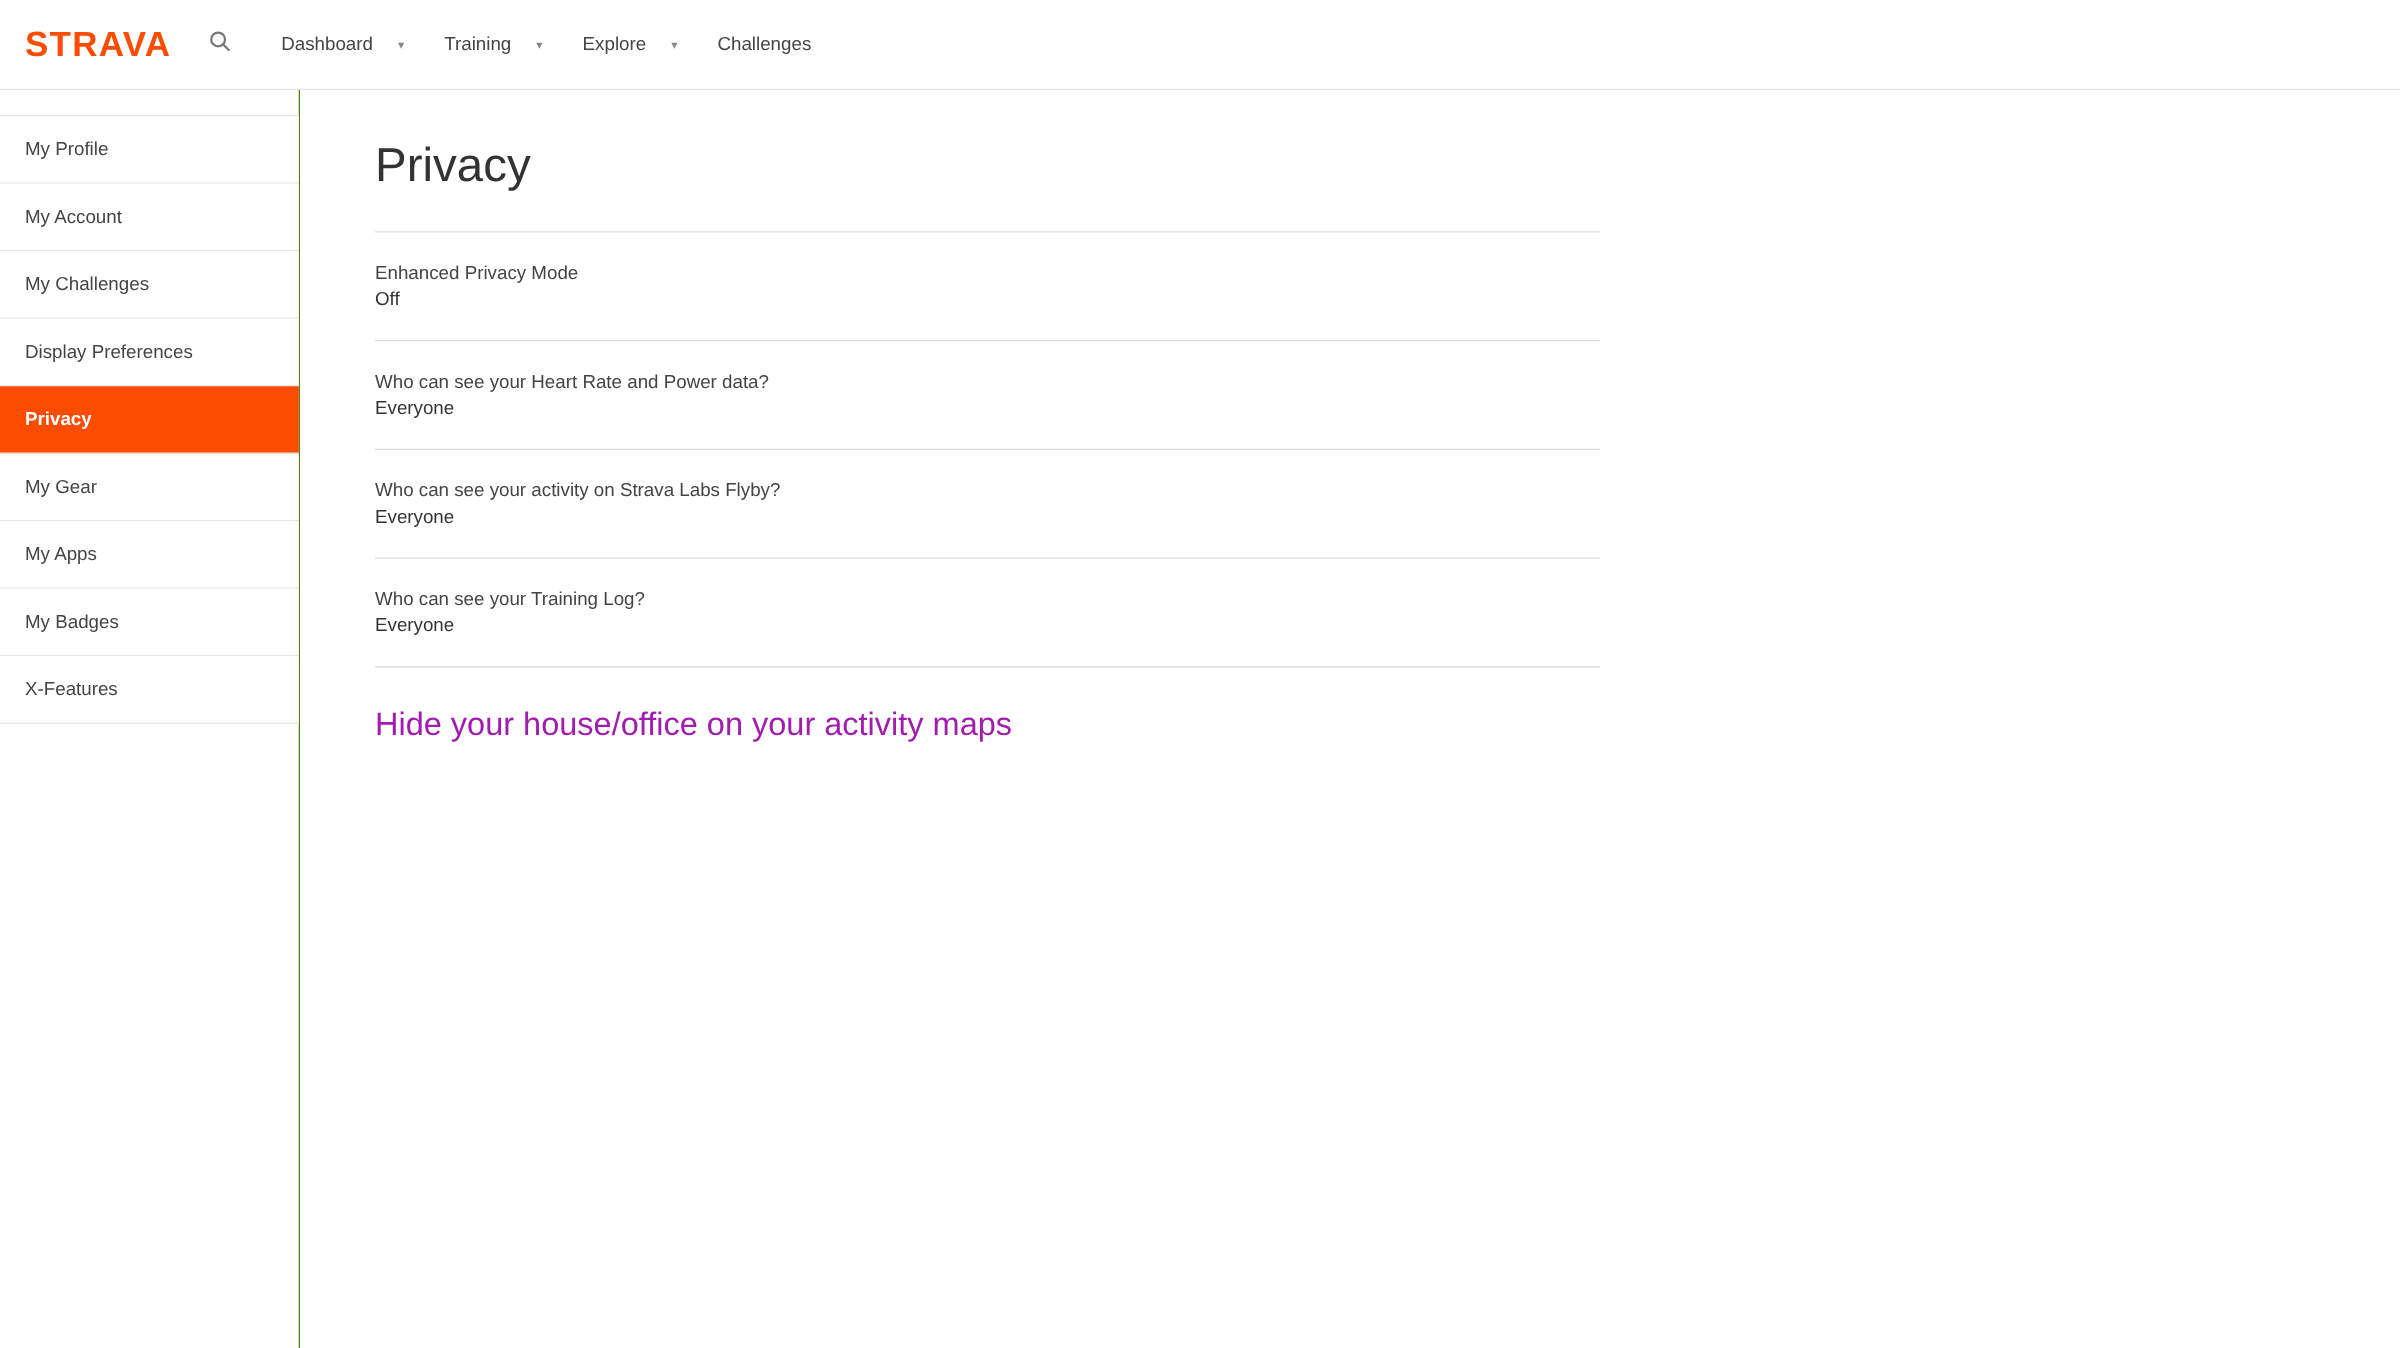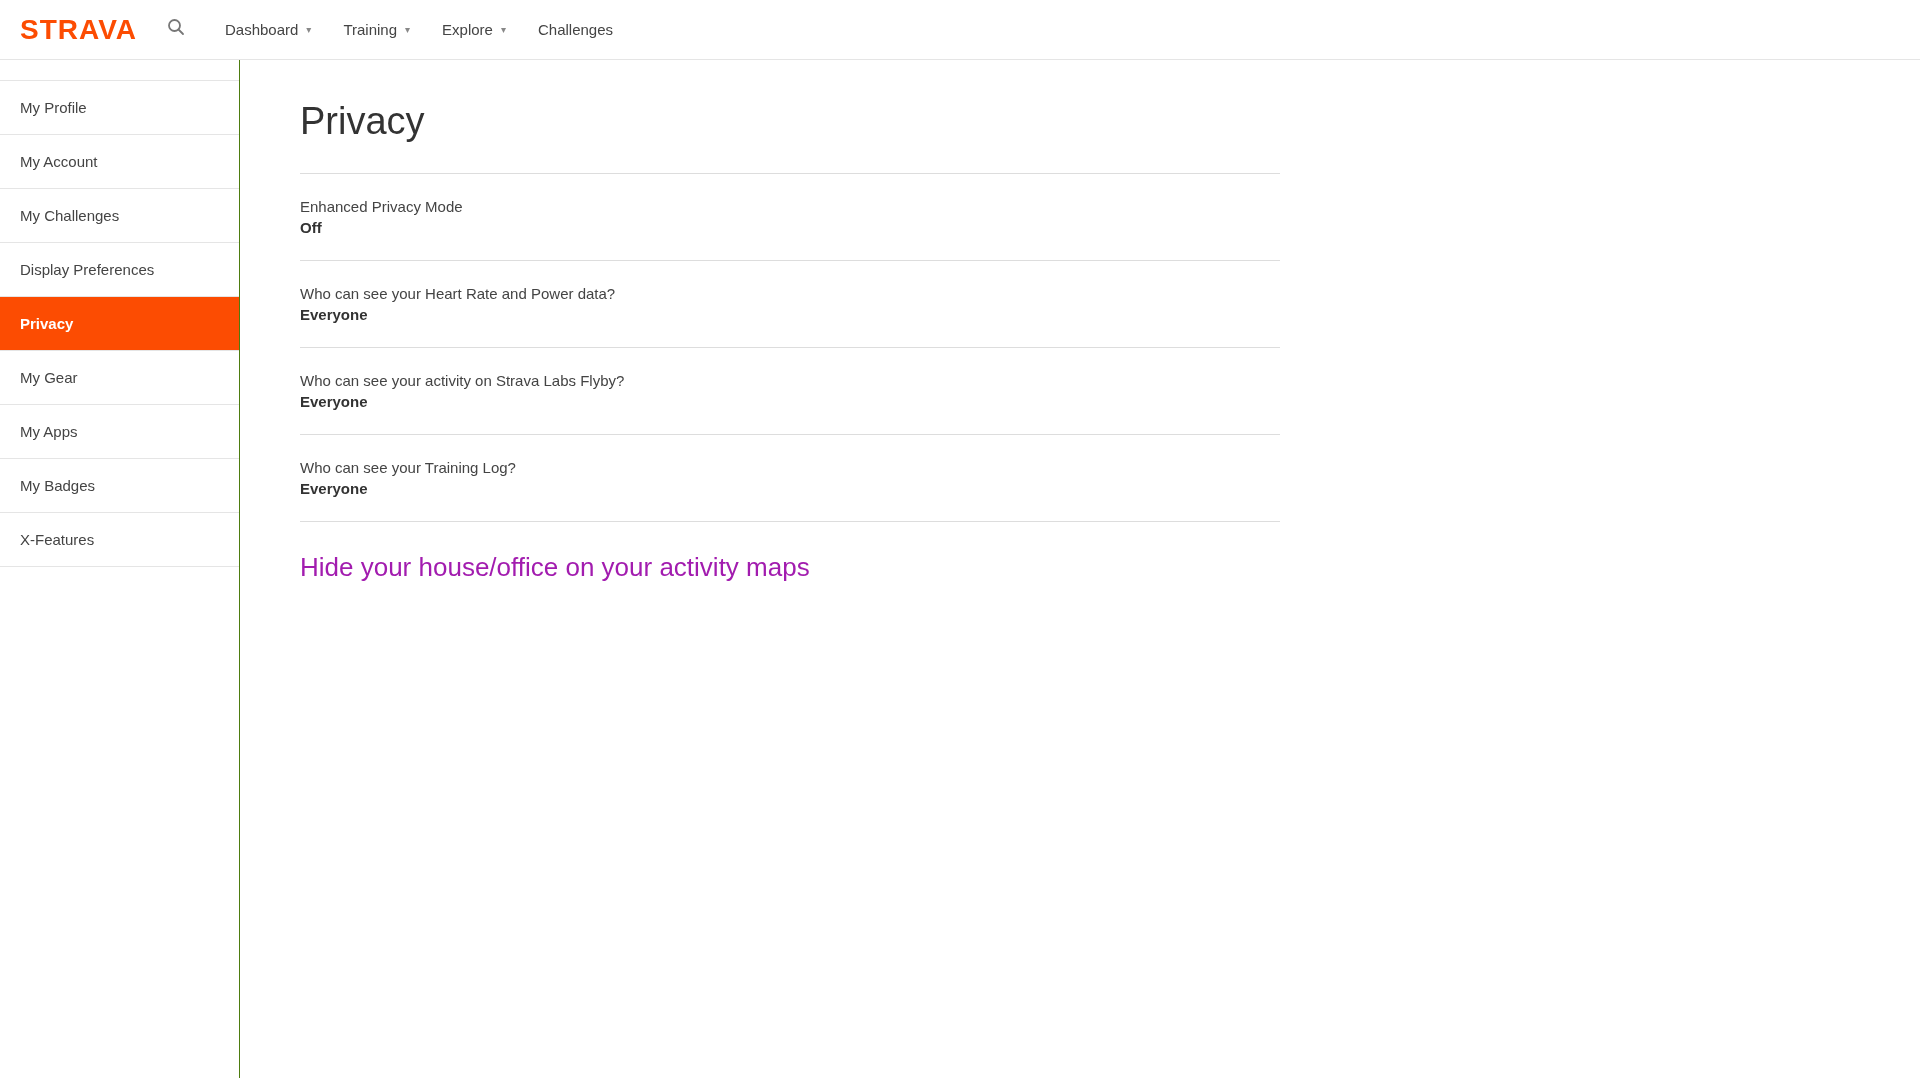--- a/index.html
+++ b/index.html
@@ -12,21 +12,21 @@
       font-family: -apple-system, BlinkMacSystemFont, 'Helvetica Neue', Arial, sans-serif;
       background: #fff;
       color: #333;
       font-size: 15px;
     }
 
     
     .header {
       display: flex;
       align-items: center;
-      height: 60px;
+      height: 72px;
       padding: 0 20px;
       border-bottom: 1px solid #e5e5e5;
       background: #fff;
     }
 
     .logo {
       display: flex;
       align-items: center;
       margin-right: 20px;
     }
@@ -50,21 +50,21 @@
 
     .nav {
       display: flex;
       align-items: center;
       gap: 4px;
     }
 
     .nav-item {
       display: flex;
       align-items: center;
-      gap: 8px;
+      gap: 20px;
       padding: 8px 14px;
       color: #444;
       font-size: 15px;
       cursor: pointer;
       background: none;
       border: none;
       text-decoration: none;
     }
 
     .nav-chevron {
@@ -137,21 +137,21 @@
     }
 
     .privacy-label {
       font-size: 15px;
       color: #444;
       margin-bottom: 4px;
     }
 
     .privacy-value {
       font-size: 15px;
-      font-weight: 700;
+      font-weight: 400;
       color: #333;
     }
 
     .section-heading {
       font-size: 26px;
       font-weight: 300;
       color: #a21caf;
       margin-top: 30px;
     }
   </style>

